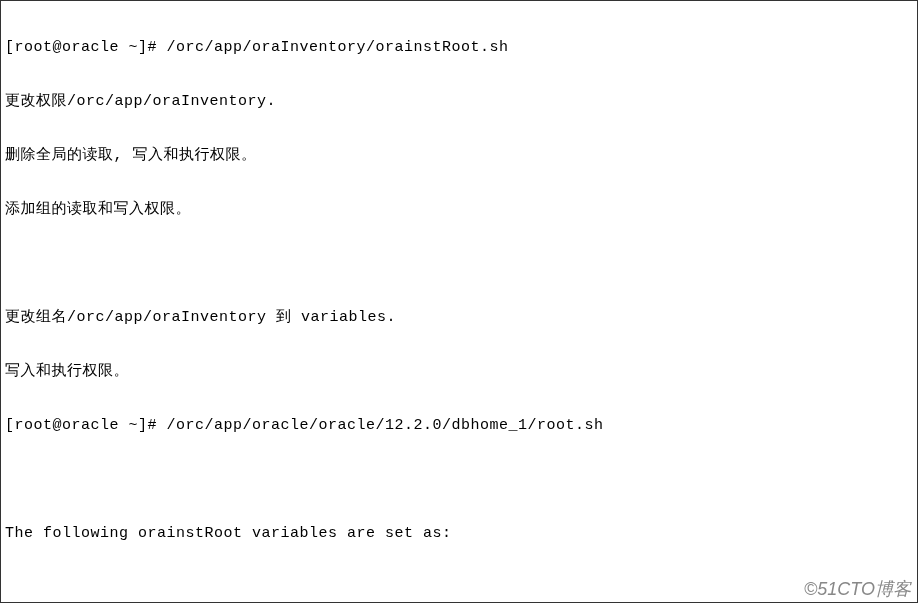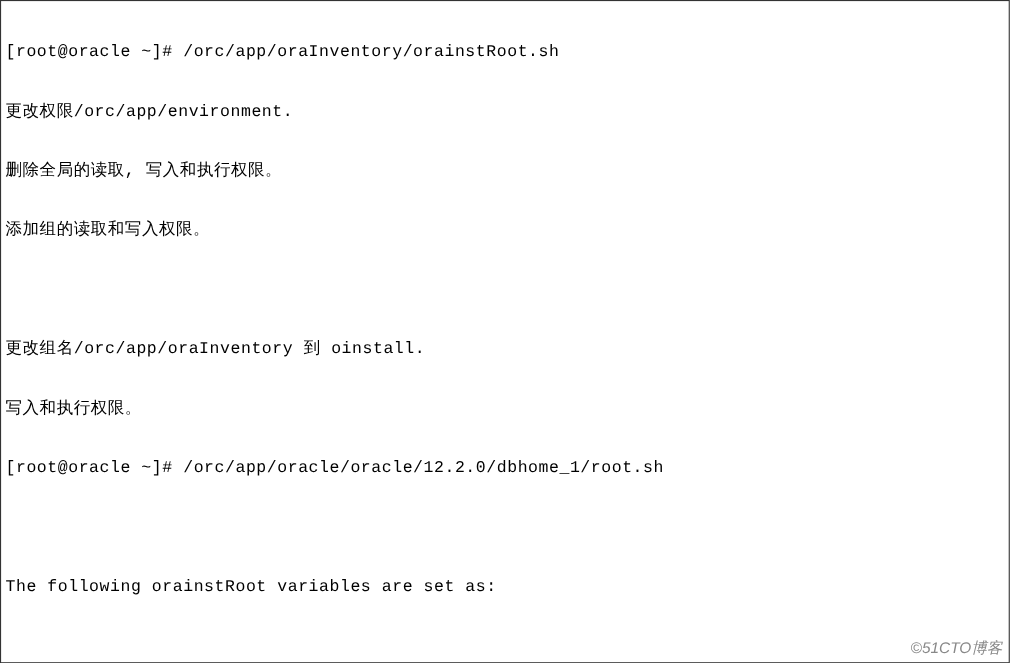--- a/index.html
+++ b/index.html
@@ -27,35 +27,35 @@
     .line {
       min-height: 18px;
       white-space: pre-wrap;
       word-break: break-all;
     }
     .watermark {
       position: absolute;
       bottom: 4px;
       right: 6px;
       font-family: sans-serif;
-      font-size: 14px;
+      font-size: 18px;
       color: #888888;
       font-style: italic;
     }
   </style>
 </head>
 <body>
 
 <div class="terminal">
   <div class="line">[root@oracle ~]# /orc/app/oraInventory/orainstRoot.sh</div>
-  <div class="line">更改权限/orc/app/environment.</div>
+  <div class="line">更改权限/orc/app/oraInventory.</div>
   <div class="line">删除全局的读取, 写入和执行权限。</div>
   <div class="line">添加组的读取和写入权限。</div>
   <div class="line"></div>
-  <div class="line">更改组名/orc/app/oraInventory 到 oinstall.</div>
+  <div class="line">更改组名/orc/app/oraInventory 到 variables.</div>
   <div class="line">写入和执行权限。</div>
   <div class="line">[root@oracle ~]# /orc/app/oracle/oracle/12.2.0/dbhome_1/root.sh</div>
   <div class="line"></div>
   <div class="line">The following orainstRoot variables are set as:</div>
   
   
   
   
   
   

